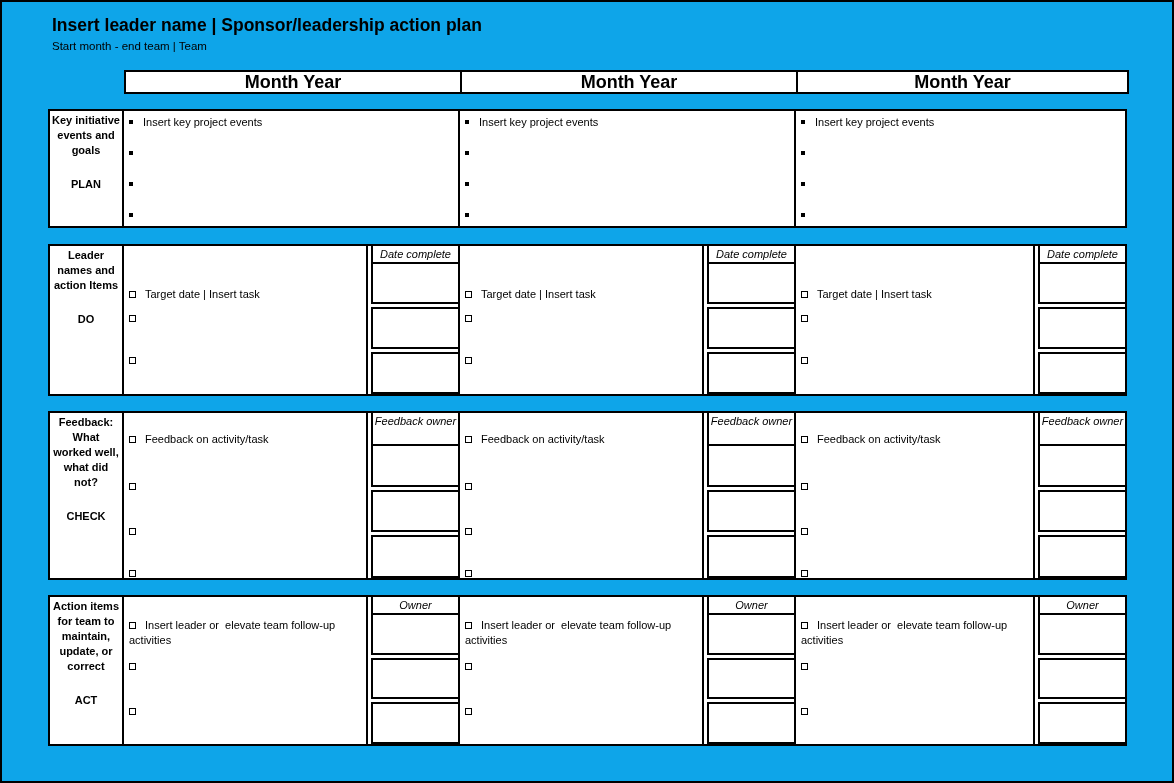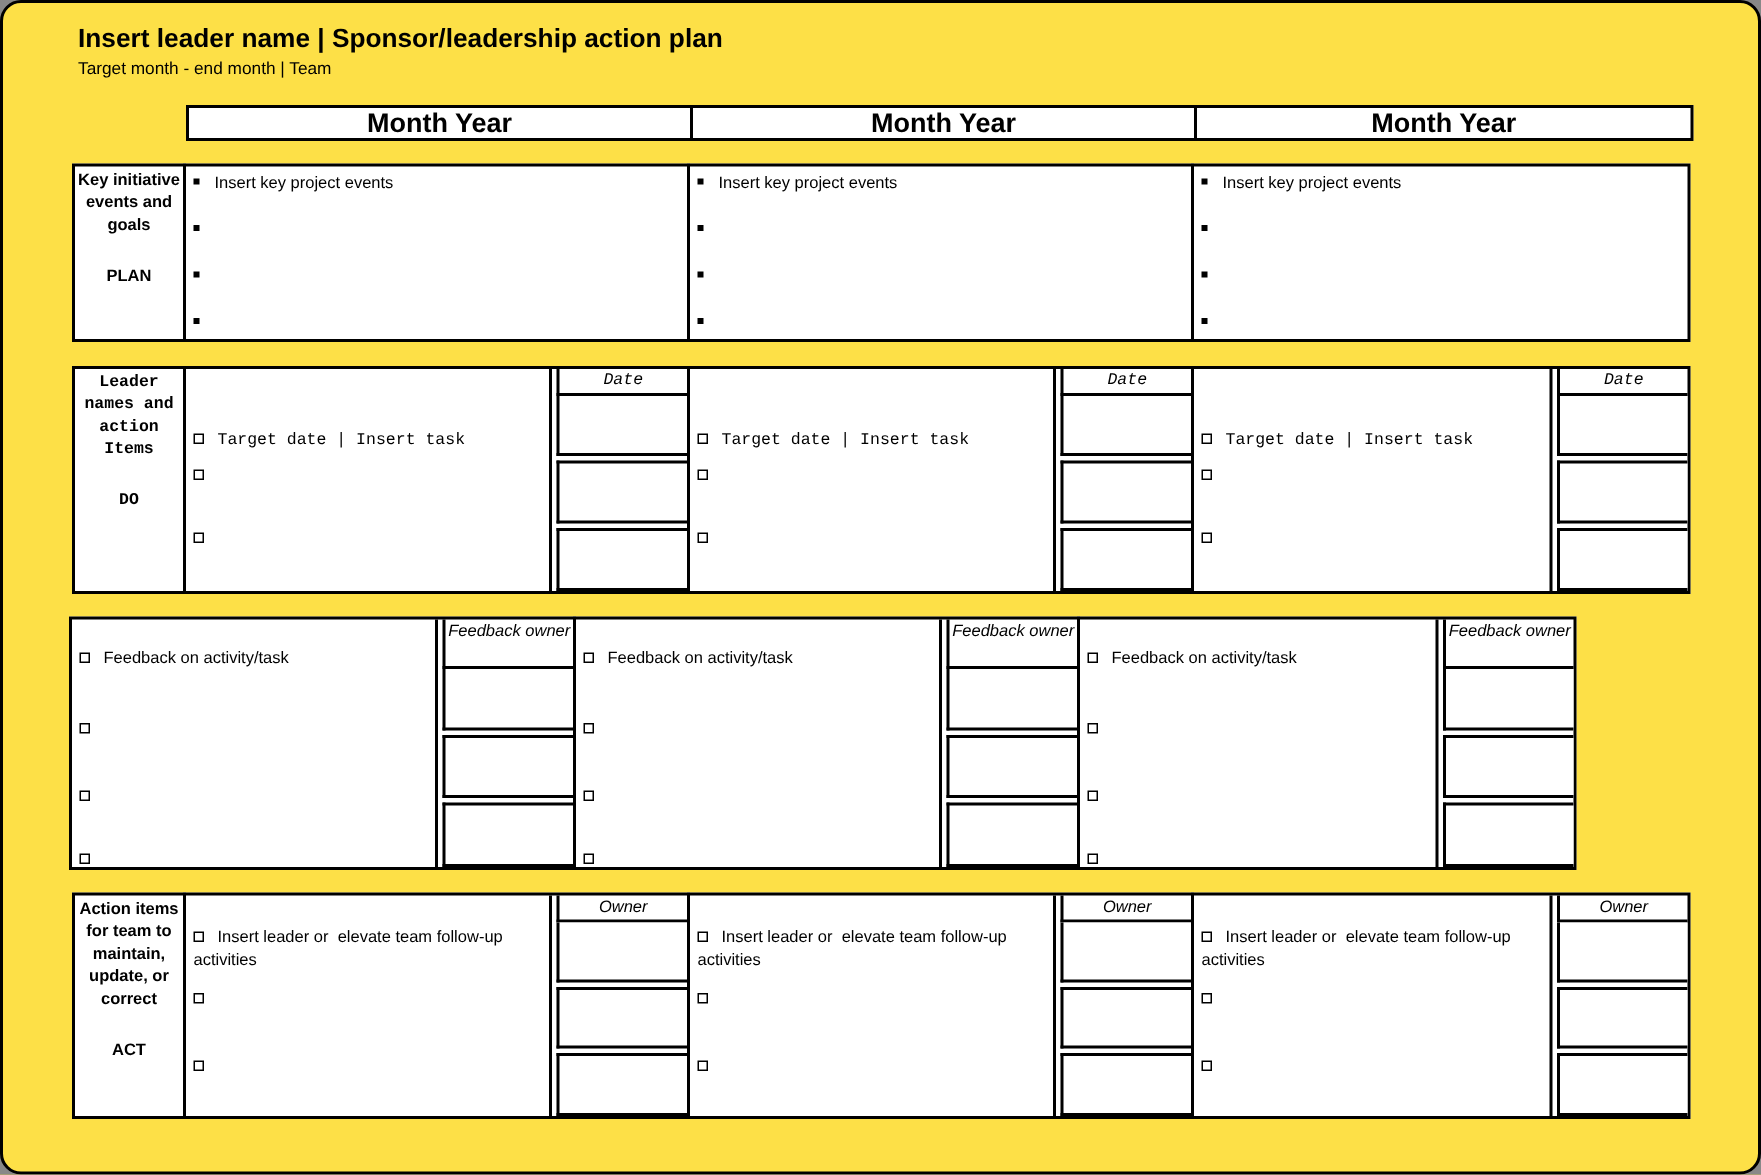--- a/index.html
+++ b/index.html
@@ -47,24 +47,24 @@
 
   
   .plan  .r0{top:4px;}  .plan  .r1{top:35px;} .plan  .r2{top:66px;}  .plan .r3{top:97px;}
   .do    .r0{top:19px;margin-top:22px;} .do    .r1{top:65px;} .do    .r2{top:107px;}
   .check .r0{top:19px;} .check .r1{top:66px;} .check .r2{top:111px;} .check .r3{top:153px;}
   .act   .r0{top:21px;} .act   .r1{top:62px;} .act   .r2{top:107px;}
 </style>
 </head>
 <body>
 
-<div class="page" style="background: #fde047; border-radius: 14px;">
+<div class="page" style="background: #0ea5e9;">
 
   <div class="title">Insert leader name | Sponsor/leadership action plan</div>
-  <div class="subtitle">Target month - end month | Team</div>
+  <div class="subtitle">Start month - end team | Team</div>
 
   <div class="hdr-row">
     <div class="hdr-cell w1">Month Year</div>
     <div class="hdr-cell w2">Month Year</div>
     <div class="hdr-cell w3">Month Year</div>
   </div>
 
   <div class="section plan" style="top:107px;height:119px;">
     <div class="label-cell">
       <div class="label-text">Key initiative
@@ -85,21 +85,21 @@
       <div class="p-row r3"><span class="bullet"></span><span></span></div>
     </div>
     <div class="m-cell w3">
       <div class="p-row r0"><span class="bullet"></span><span>Insert key project events</span></div>
       <div class="p-row r1"><span class="bullet"></span><span></span></div>
       <div class="p-row r2"><span class="bullet"></span><span></span></div>
       <div class="p-row r3"><span class="bullet"></span><span></span></div>
     </div>
   </div>
 
-  <div class="section do" style="top:242px;height:152px;font-family:Liberation Mono, monospace;">
+  <div class="section do" style="top:242px;height:152px;">
     <div class="label-cell">
       <div class="label-text">Leader
 names and
 action Items</div>
       <div class="keyword">DO</div>
     </div>
     <div class="m-cell split w1">
       <div class="main">
         <div class="c-row r0"><span class="cbx"></span><span>Target date | Insert task</span></div>
         <div class="c-row r1"><span class="cbx"></span><span></span></div>
@@ -134,20 +134,28 @@
       <div class="subcol">
         <div class="sc-hdr h1">Date complete</div>
         <div class="sc-box no-top"></div>
         <div class="sc-box"></div>
         <div class="sc-box"></div>
       </div>
     </div>
   </div>
 
   <div class="section check" style="top:409px;height:169px;">
+    <div class="label-cell">
+      <div class="label-text">Feedback:
+What
+worked well,
+what did
+not?</div>
+      <div class="keyword">CHECK</div>
+    </div>
     <div class="m-cell split w1">
       <div class="main">
         <div class="c-row r0"><span class="cbx"></span><span>Feedback on activity/task</span></div>
         <div class="c-row r1"><span class="cbx"></span><span></span></div>
         <div class="c-row r2"><span class="cbx"></span><span></span></div>
         <div class="c-row r3"><span class="cbx"></span><span></span></div>
       </div>
       <div class="subcol">
         <div class="sc-hdr h2">Feedback owner</div>
         <div class="sc-box no-top"></div>

